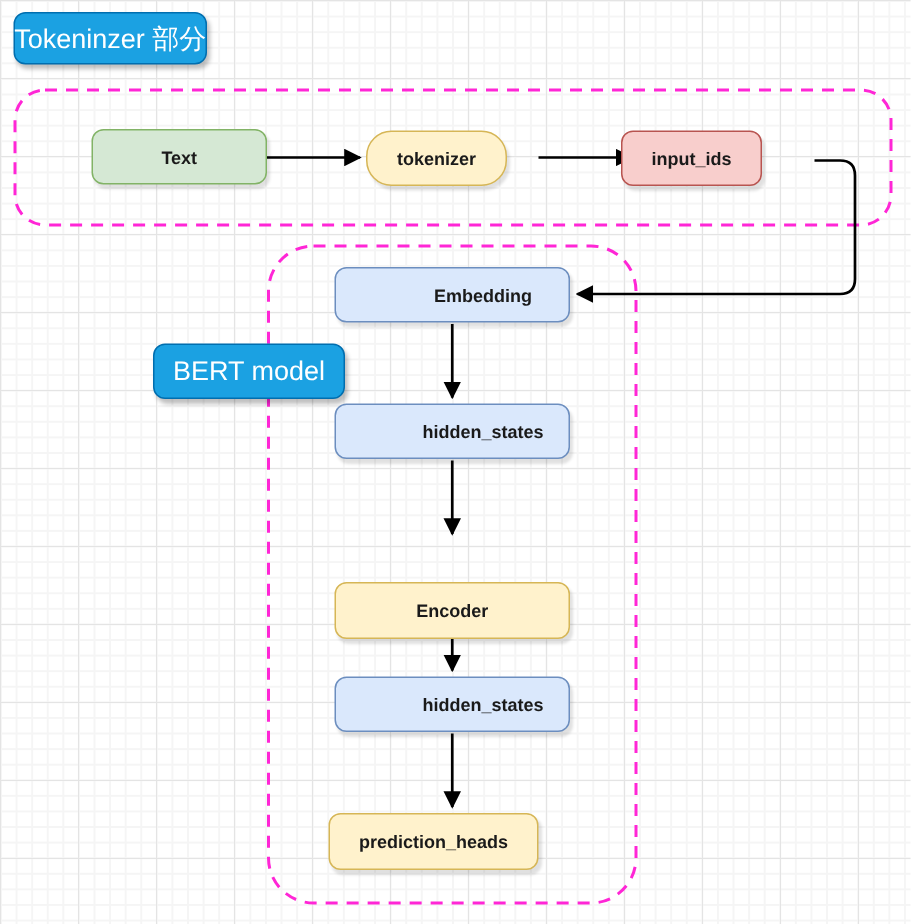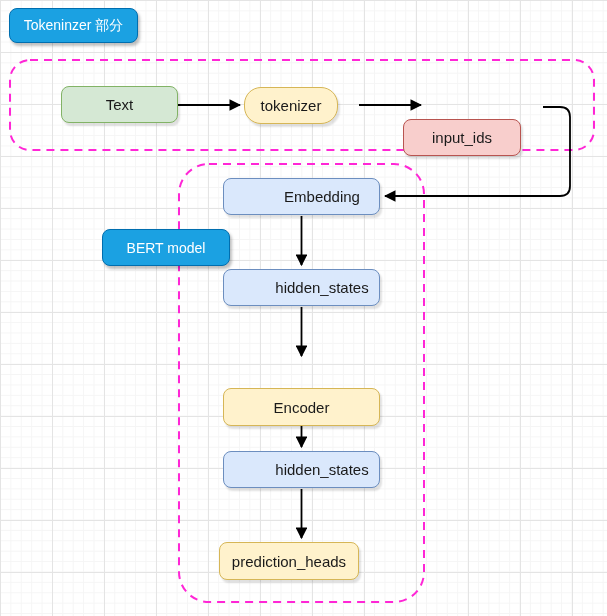--- a/index.html
+++ b/index.html
@@ -24,52 +24,53 @@
     left: 0; top: 0;
     width: 607px; height: 616px;
   }
 
   .node {
     position: absolute;
     box-sizing: border-box;
     display: flex;
     align-items: center;
     justify-content: center;
-    font-size: 15px;
+    font-size: 12px;
     color: #1a1a1a;
     border: 1px solid #000;
     border-radius: 8px;
     box-shadow: 2px 3px 2px rgba(0,0,0,0.12);
     white-space: nowrap;
+    font-weight: bold;
   }
   .node.green  { background: #d5e8d4; border-color: #82b366; }
   .node.yellow { background: #fff2cc; border-color: #d6b656; }
   .node.red    { background: #f8cecc; border-color: #b85450; }
   .node.blue   { background: #dae8fc; border-color: #6c8ebf; padding-left: 41px; }
 
   .badge {
     position: absolute;
     box-sizing: border-box;
     display: flex;
     align-items: center;
     justify-content: center;
-    font-size: 14px;
+    font-size: 18px;
     color: #ffffff;
     background: #1ba1e2;
     border: 1px solid #006eaf;
     border-radius: 8px;
     box-shadow: 2px 3px 3px rgba(0,0,0,0.25);
     white-space: nowrap;
     text-align: center;
   }
 
   
   #node-text          { left: 61px;  top: 86px;  width: 117px; height: 37px; }
   #node-tokenizer     { left: 244px; top: 87px;  width: 94px; height: 37px; border-radius: 17px; }
-  #node-input-ids     { left: 403px; top: 87px;  width: 118px; height: 37px; margin-top: 32px; }
+  #node-input-ids     { left: 414px; top: 87px;  width: 94px; height: 37px; }
   #node-embedding     { left: 223px; top: 178px; width: 157px; height: 37px; }
   #node-hidden-1      { left: 223px; top: 269px; width: 157px; height: 37px; }
   #node-encoder       { left: 223px; top: 360px; width: 157px; height: 38px; margin-top: 28px; }
   #node-hidden-2      { left: 223px; top: 451px; width: 157px; height: 37px; }
   #node-prediction    { left: 219px; top: 542px; width: 140px; height: 38px; }
 
   #badge-tokenizer-section { left: 9px;  top: 8px;   width: 129px; height: 35px; }
   #badge-bert-model        { left: 75px; top: 229px; width: 128px; height: 37px; margin-left: 27px; }
 </style>
 </head>

